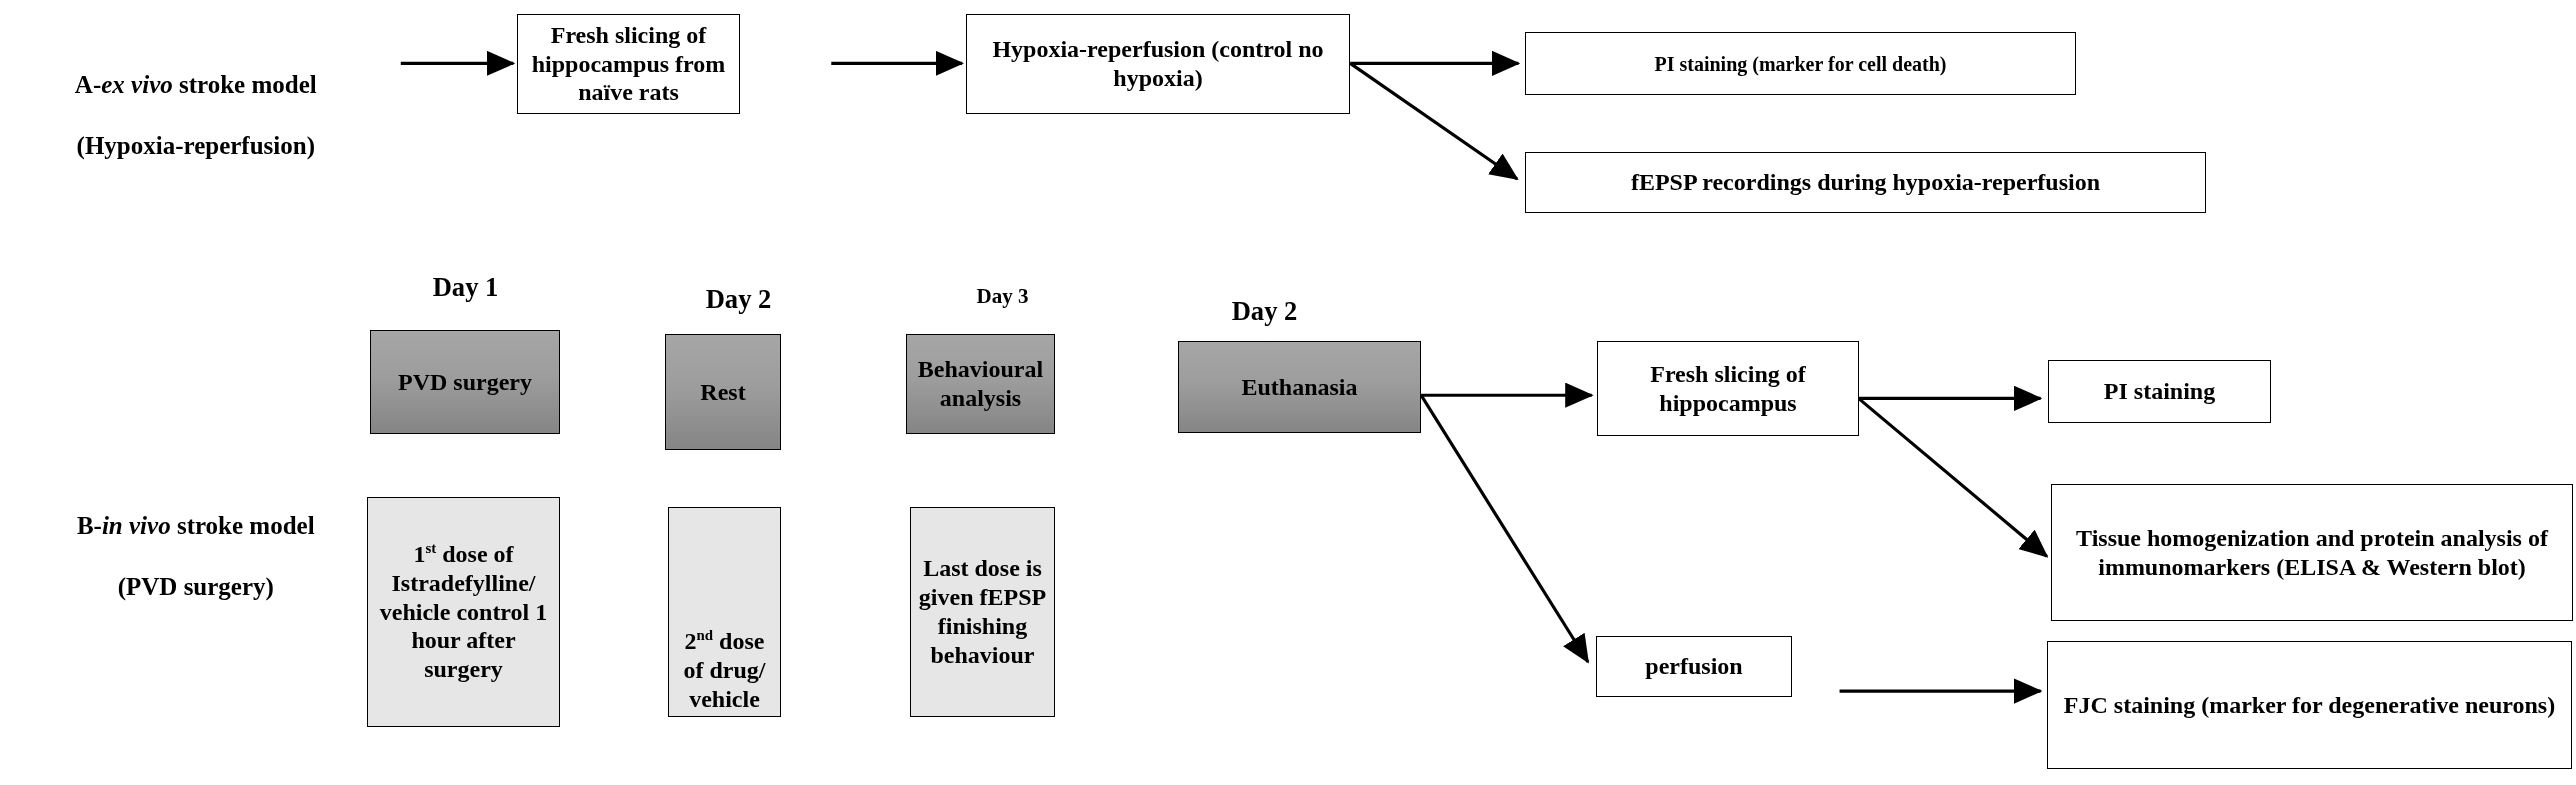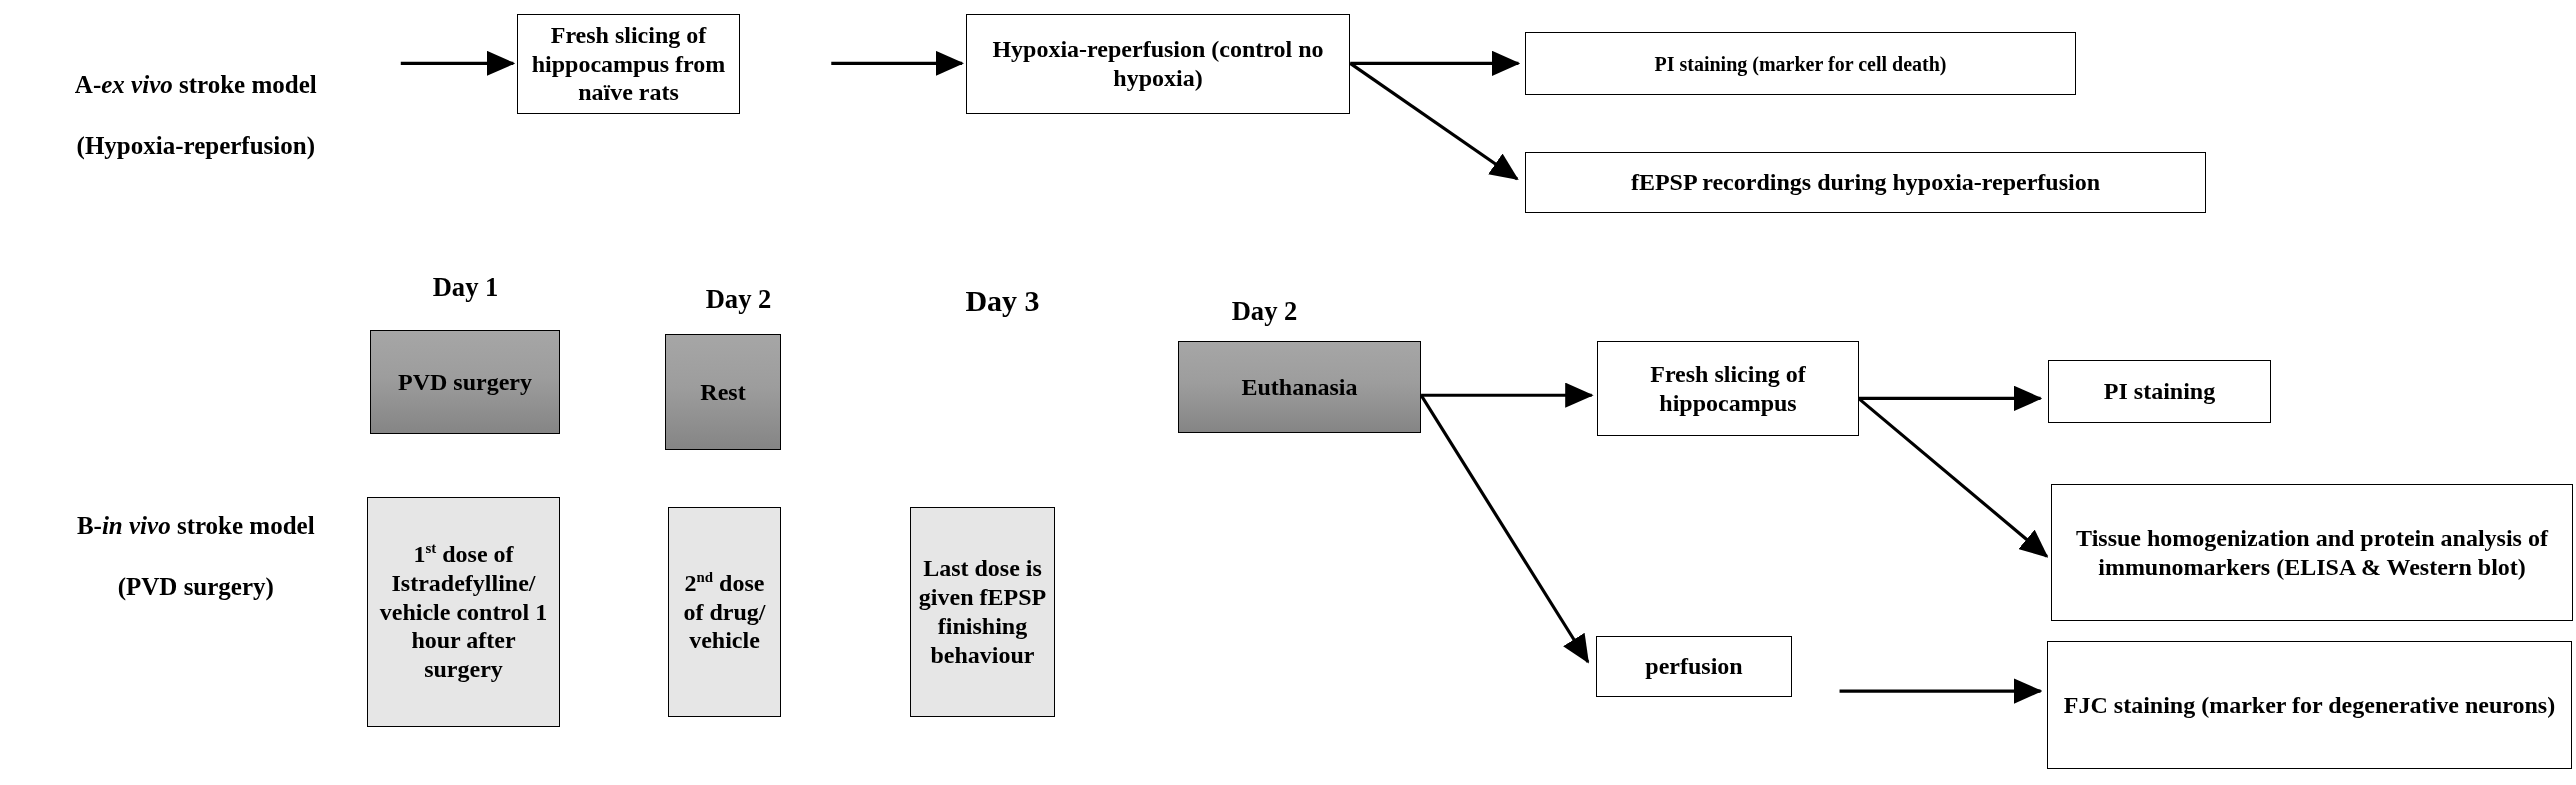--- a/index.html
+++ b/index.html
@@ -114,38 +114,41 @@
     <span class="txt">fEPSP recordings during hypoxia-reperfusion</span>
   </div>
 
   <div class="caption" style="left:6.3px; top:480px; width:379px; font-size:25px;">
     <span><span>B-</span><em>in vivo</em><span> stroke model</span></span><br>
     <span>(PVD surgery)</span>
   </div>
 
   <div class="daylabel" style="left:370px; top:272px; width:191px; font-size:26.6px;">Day 1</div>
   <div class="daylabel" style="left:664px; top:284px; width:149px; font-size:26.6px;">Day 2</div>
-  <div class="daylabel" style="left:914px; top:284px; width:177px; font-size:30px;">Day 3</div>
+  <div class="daylabel" style="left:914px; top:284px; width:177px; font-size:21px;">Day 3</div>
   <div class="daylabel" style="left:1176px; top:296px; width:177px; font-size:26.6px;">Day 2</div>
 
   <div class="node darkgrey" style="left:370px; top:330px; width:190px; height:104px; font-size:24px;">
     <span class="txt">PVD surgery</span>
   </div>
   <div class="node darkgrey" style="left:665px; top:334px; width:116px; height:116px; font-size:24px;">
     <span class="txt">Rest</span>
+  </div>
+  <div class="node darkgrey" style="left:906px; top:334px; width:149px; height:100px; font-size:24px;">
+    <span class="txt">Behavioural analysis</span>
   </div>
   <div class="node darkgrey" style="left:1178px; top:341px; width:243px; height:92px; font-size:24px;">
     <span class="txt">Euthanasia</span>
   </div>
 
   <div class="node lightgrey" style="left:367px; top:497px; width:193px; height:230px; font-size:24px;">
     <span class="txt"><span>1</span><sup>st</sup><span> dose of Istradefylline/ vehicle control 1 hour after surgery</span></span>
   </div>
 
-  <div class="node lightgrey" style="left:668px; top:507px; width:113px; height:210px; font-size:24px;">
+  <div class="node lightgrey" style="left:668px; top:507px; width:113px; height:210px; font-size:24px;align-items:flex-end;">
     <span class="txt"><span>2</span><sup>nd</sup><span> dose of drug/ vehicle</span></span>
   </div>
 
   <div class="node lightgrey" style="left:910px; top:507px; width:145px; height:210px; font-size:24px;">
     <span class="txt">Last dose is given fEPSP finishing behaviour</span>
   </div>
 
   <div class="node white" style="left:1597px; top:341px; width:262px; height:95px; font-size:24px;">
     <span class="txt">Fresh slicing of hippocampus</span>
   </div>

